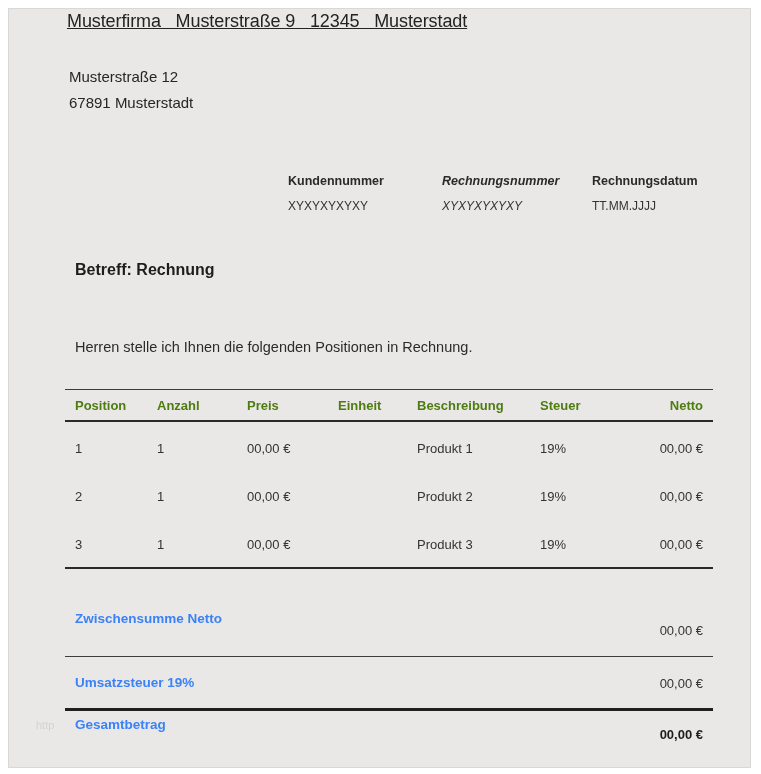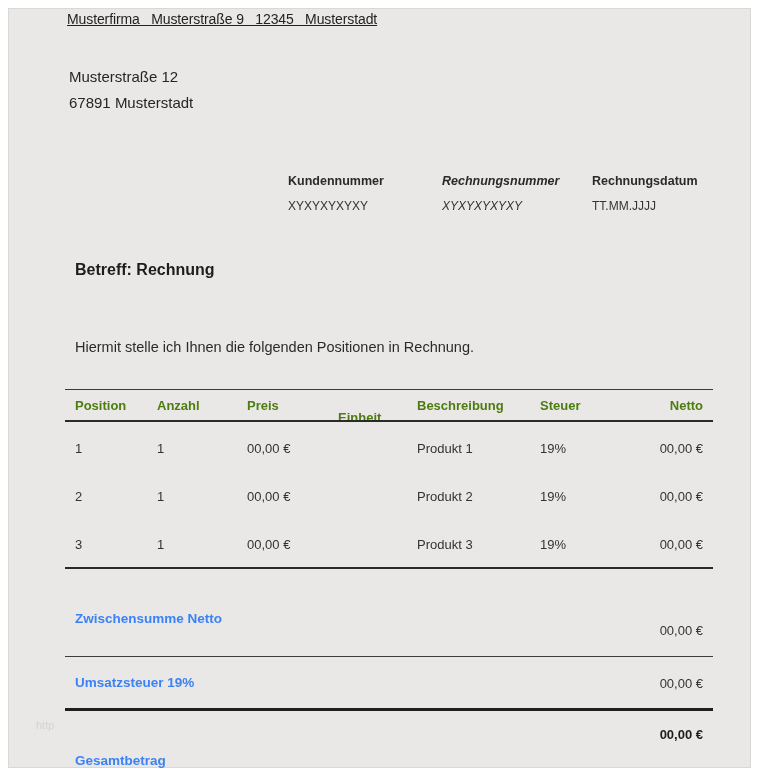--- a/index.html
+++ b/index.html
@@ -19,21 +19,21 @@
     position: absolute;
     left: 8px; top: 8px; right: 10px; bottom: 6px;
     background: #e9e8e6;
     border: 1px solid #d9d8d6;
   }
   
   .abs { position: absolute; }
 
   .sender-line {
     left: 67px; top: 11px;
-    font-size: 14px;
+    font-size: 18px;
     letter-spacing: -0.1px;
     white-space: pre;
     text-decoration: underline;
     color: #232323;
   }
   .recipient {
     left: 69px; top: 64px;
     font-size: 15px;
     line-height: 26px;
     color: #262626;
@@ -87,21 +87,21 @@
     font-weight: bold;
     color: #4d7c0f;
   }
   .td {
     font-size: 13px;
     color: #333333;
   }
   .c-position { left: 10px; }
   .c-anzahl { left: 92px; }
   .c-preis { left: 182px; }
-  .c-einheit { left: 273px; margin-top: 12px; }
+  .c-einheit { left: 273px; }
   .c-beschreibung { left: 352px; }
   .c-steuer { left: 475px; }
   .c-netto { right: 10px; text-align: right; }
 
   .rowy-0 { top: 52px; }
   .rowy-1 { top: 100px; }
   .rowy-2 { top: 148px; }
 
   .total-label {
     left: 75px;
@@ -117,21 +117,21 @@
   }
   .total-value-bold { font-weight: bold; color: #1d1d1d; }
   .total-rule { position: absolute; left: 65px; width: 648px; background: #2a2a2a; }
   .tr-1 { top: 656px; height: 1px; background: #3d3d3d; }
   .tr-2 { top: 708px; height: 2.5px; background: #1f1f1f; }
 
   .l-zwischensumme { top: 611px; }
   .v-zwischensumme { top: 623px; }
   .l-umsatzsteuer  { top: 675px; }
   .v-umsatzsteuer  { top: 676px; }
-  .l-gesamtbetrag  { top: 753px; }
+  .l-gesamtbetrag  { top: 717px; }
   .v-gesamtbetrag  { top: 727px; }
 
   .watermark {
     left: 36px; top: 719px;
     font-size: 11px;
     color: #d4d3d1;
   }
 </style>
 </head>
 <body>
@@ -147,21 +147,21 @@
   </div>
 
   <div class="abs meta-label meta-col1">Kundennummer</div>
   <div class="abs meta-label meta-col2">Rechnungsnummer</div>
   <div class="abs meta-label meta-col3">Rechnungsdatum</div>
   <div class="abs meta-value meta-col1">XYXYXYXYXY</div>
   <div class="abs meta-value meta-col2">XYXYXYXYXY</div>
   <div class="abs meta-value meta-col3">TT.MM.JJJJ</div>
 
   <div class="abs subject">Betreff: Rechnung</div>
-  <div class="abs intro">Hiermit stelle ich Ihnen die folgenden Positionen in Rechnung.</div>
+  <div class="abs intro">Herren stelle ich Ihnen die folgenden Positionen in Rechnung.</div>
 
   <div class="items-table">
     <div class="rule rule-top"></div>
 
     <span class="t-abs th c-position">Position</span>
     <span class="t-abs th c-anzahl">Anzahl</span>
     <span class="t-abs th c-preis">Preis</span>
     <span class="t-abs th c-einheit">Einheit</span>
     <span class="t-abs th c-beschreibung">Beschreibung</span>
     <span class="t-abs th c-steuer">Steuer</span>

